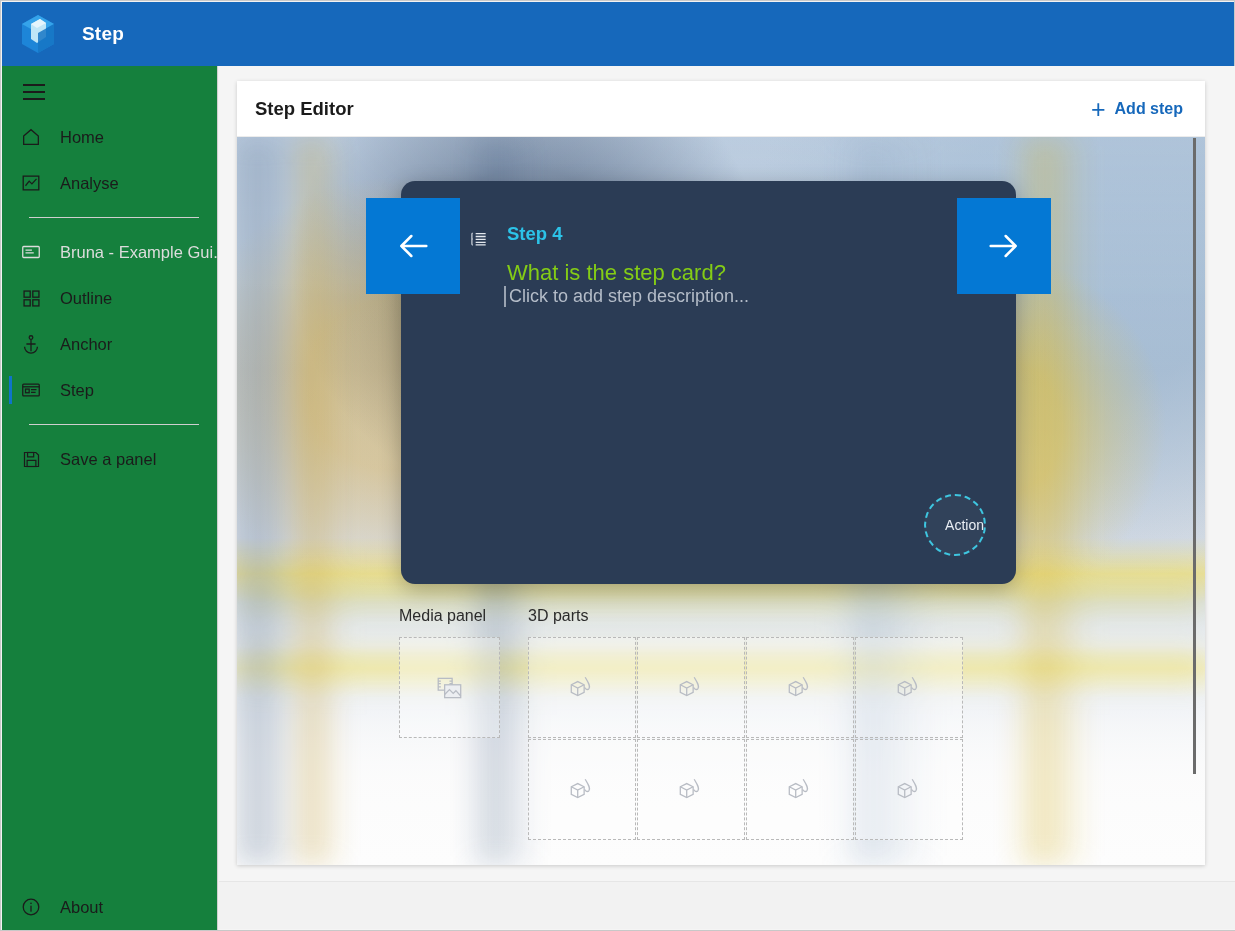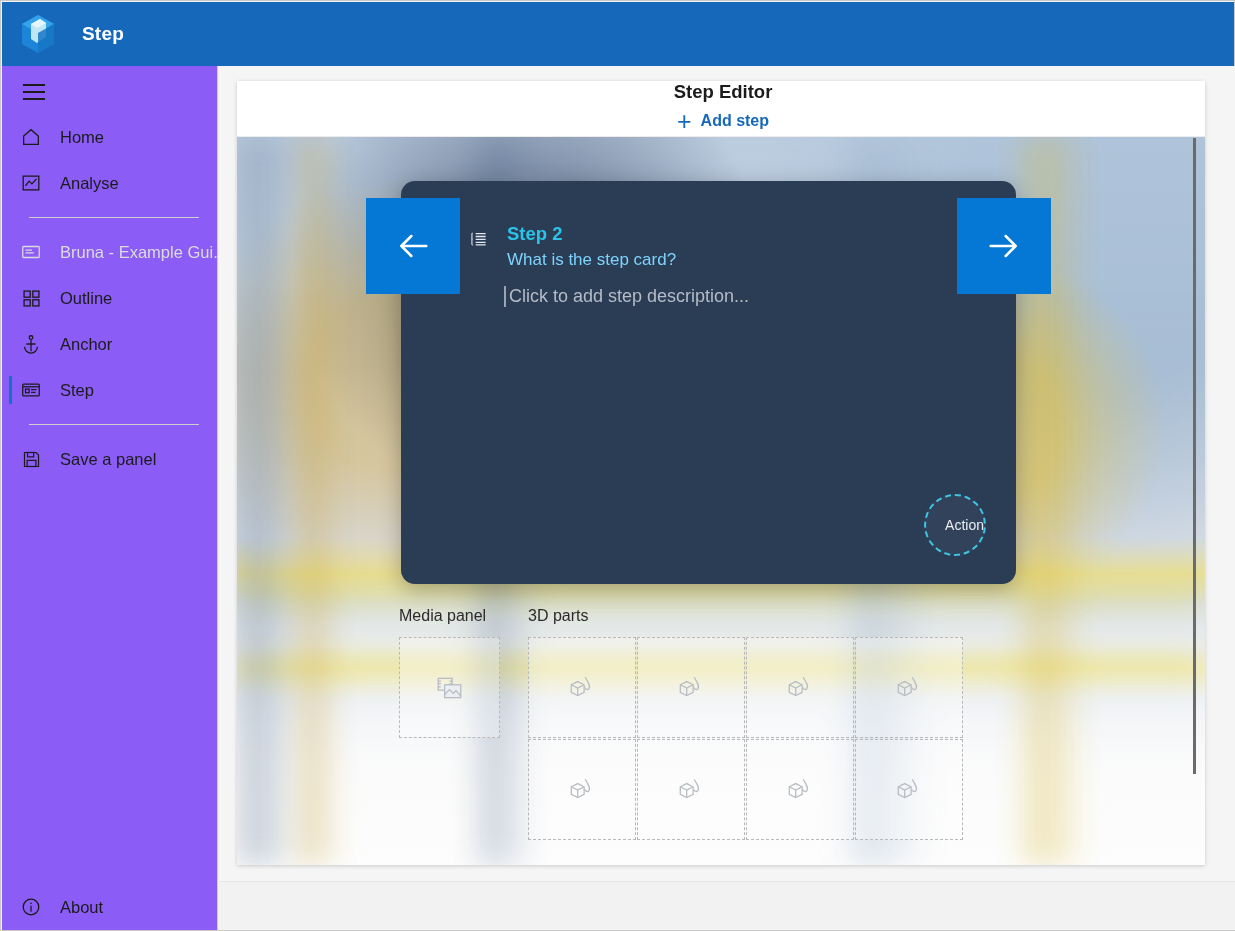--- a/index.html
+++ b/index.html
@@ -27,21 +27,21 @@
   .logo { width: 44px; height: 44px; flex: 0 0 auto; }
   .app-title {
     color: #ffffff; font-size: 19px; font-weight: bold;
     margin-left: 22px; letter-spacing: .2px;
   }
 
   
   .sidebar {
     position: absolute; left: 1px; top: 65px;
     width: 216px; height: 864px;
-    background: #8b5cf6;
+    background: #15803d;
     border-right: 1px solid #d0d0d0;
   }
   .hamburger {
     width: 48px; height: 44px; margin: 4px 0 0 8px;
     display: flex; flex-direction: column; justify-content: center;
     align-items: center; gap: 5px; cursor: pointer;
   }
   .hamburger span { display:block; width: 22px; height: 2px; background:#1b1b1b; }
 
   .nav-item {
@@ -78,21 +78,20 @@
     width: 968px; height: 784px;
     background: #ffffff;
     box-shadow: 0 1px 4px rgba(0,0,0,.18);
     overflow: hidden;
   }
   .card-head {
     height: 56px; background: #ffffff;
     display: flex; align-items: center; justify-content: space-between;
     padding: 0 14px 0 18px;
     border-bottom: 1px solid #ececec;
-    flex-direction: column;
   }
   .card-head h1 { font-size: 18.5px; font-weight: bold; color: #1b1b1b; }
   .add-step {
     display: flex; align-items: center; gap: 9px;
     color: #1668bb; font-size: 16px; font-weight: bold;
     cursor: pointer; padding: 6px 8px;
   }
   .add-step .plus { font-size: 25px; font-weight: 300; line-height: 18px; }
 
   
@@ -152,21 +151,21 @@
 
   .step-head {
     position: absolute; left: 68px; top: 42px;
     display: flex; align-items: flex-start; gap: 18px;
   }
   .steps-icon { margin-top: 6px; }
   .step-num {
     color: #2cc3e8; font-size: 18.5px; font-weight: bold; line-height: 22px;
   }
   .step-title {
-    color: #7dd3fc; font-size: 17px; line-height: 24px; margin-top: 3px;
+    color: #84cc16; font-size: 22px; line-height: 24px; margin-top: 16px;
   }
   .step-desc {
     position: absolute; left: 103px; top: 105px;
     color: #b4bcc8; font-size: 18px; cursor: text;
     border-left: 2px solid #9aa4b2; padding-left: 3px;
   }
   .action-btn {
     position: absolute; right: 30px; bottom: 28px;
     width: 62px; height: 62px; border-radius: 50%;
     border: 2px dashed #3ec6e0;
@@ -351,21 +350,21 @@
               <path d="M4 12 H19 M13 6 L19 12 L13 18" stroke-linecap="round" stroke-linejoin="round"></path>
             </svg>
           </div>
 
           <div class="step-head">
             <svg class="steps-icon" width="20" height="20" viewBox="0 0 24 24" fill="none" stroke="#e3e8ee" stroke-width="1.3">
               <path d="M3.5 5 H4.5 M3.5 5 V19 M3.5 19 H4.5 M3.5 12 H4.5"></path>
               <path d="M8 5.5 H20 M8 9 H20 M8 12.5 H20 M8 16 H20 M8 19 H20" stroke-width="1.6"></path>
             </svg>
             <div>
-              <div class="step-num">Step 2</div>
+              <div class="step-num">Step 4</div>
               <div class="step-title">What is the step card?</div>
             </div>
           </div>
 
           <div class="step-desc">Click to add step description...</div>
 
           <div class="action-btn">
             <span>Action</span>
           </div>
         </div>

